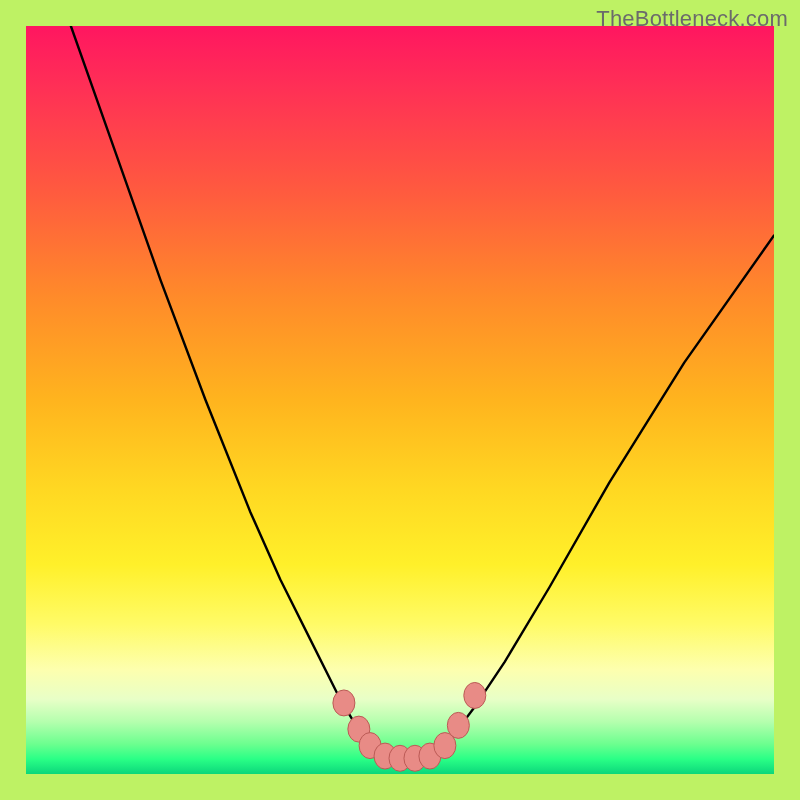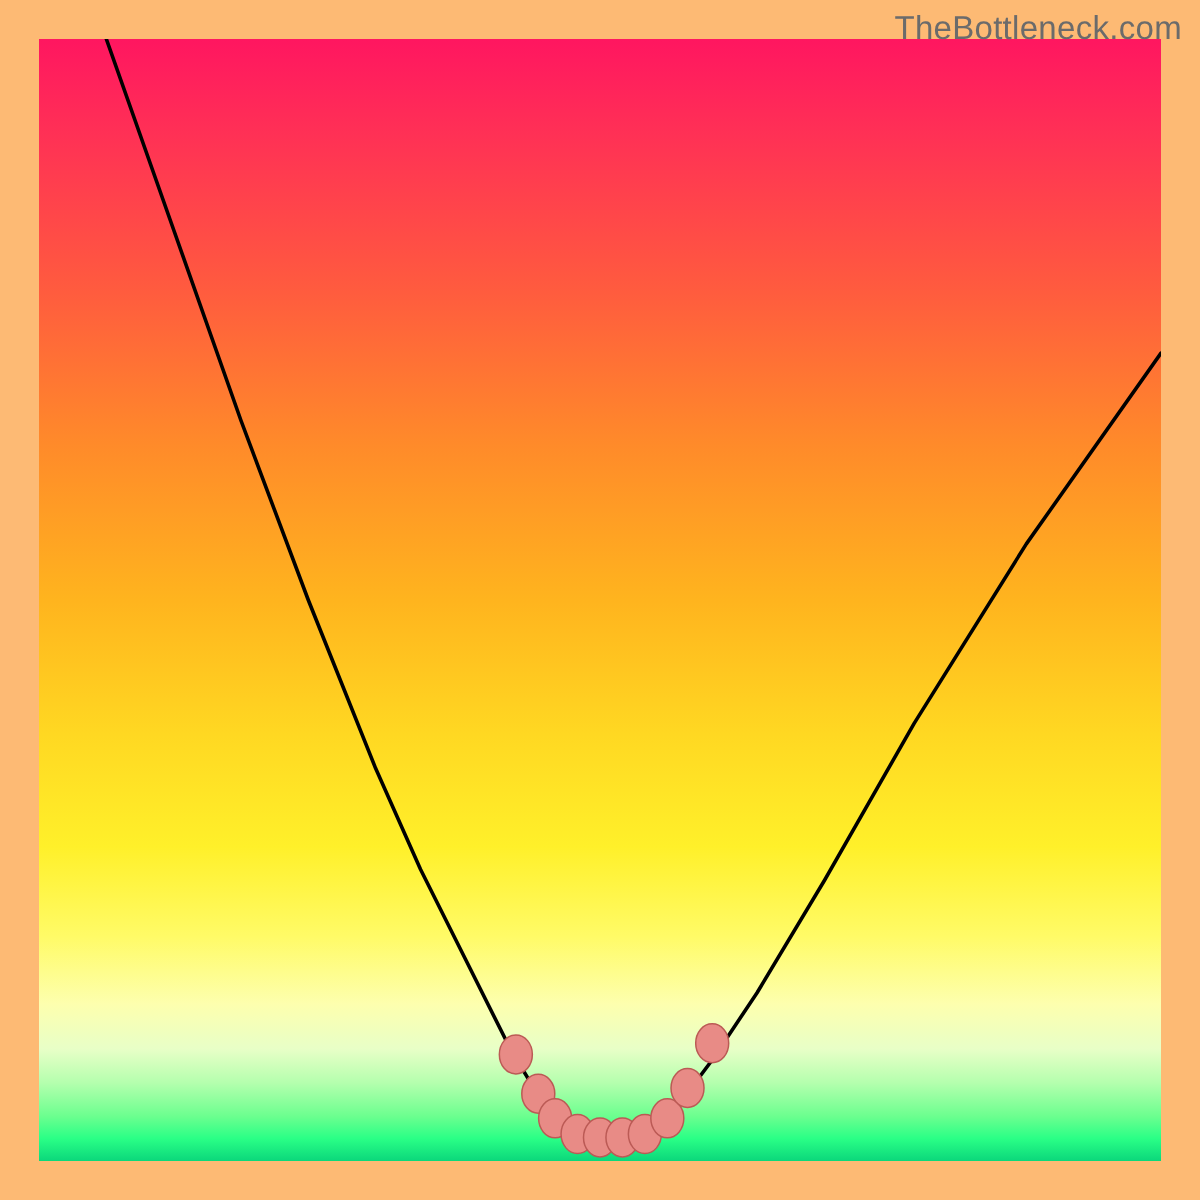--- a/index.html
+++ b/index.html
@@ -8,21 +8,21 @@
     width: 800px;
     height: 800px;
     overflow: hidden;
     background: #000;
     font-family: Arial, Helvetica, sans-serif;
   }
   .frame {
     position: relative;
     width: 800px;
     height: 800px;
-    background: #fdba74;
+    background: #bef264;
     text-align: right;
   }
   .watermark {
     position: absolute;
     top: 6px;
     right: 12px;
     color: #6b6b6b;
     font-size: 22px;
     font-weight: 400;
     letter-spacing: 0.2px;

